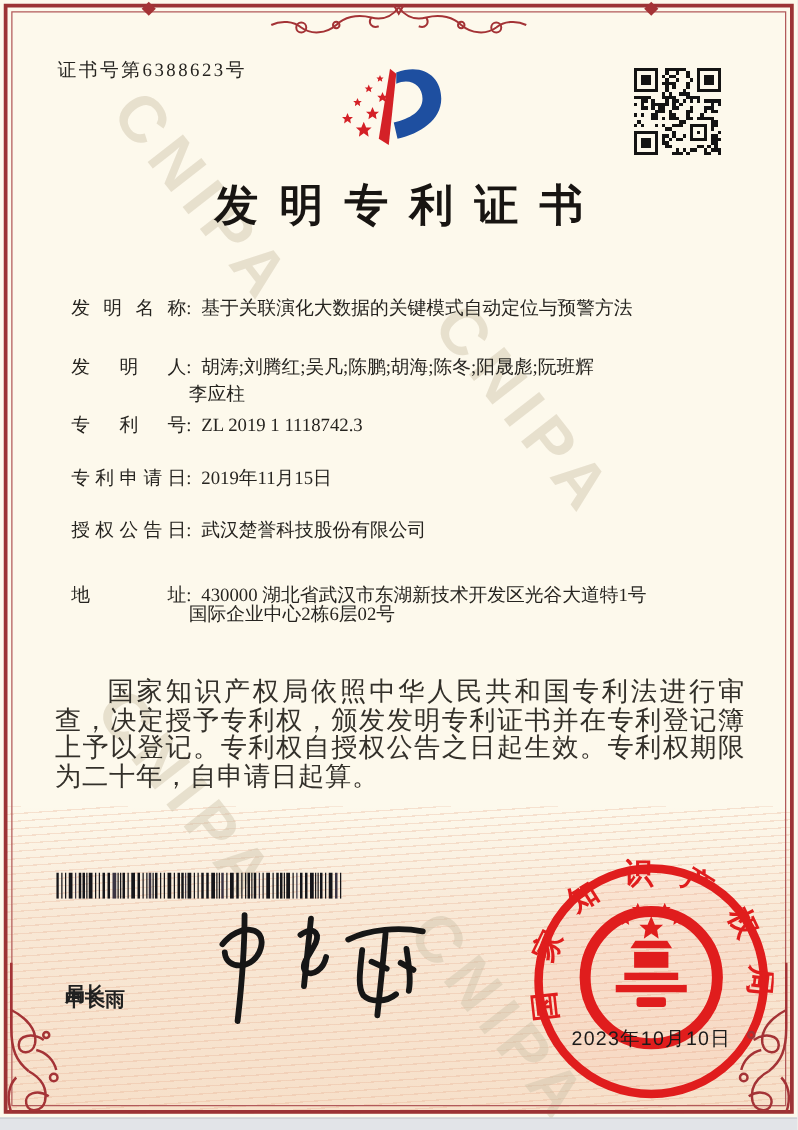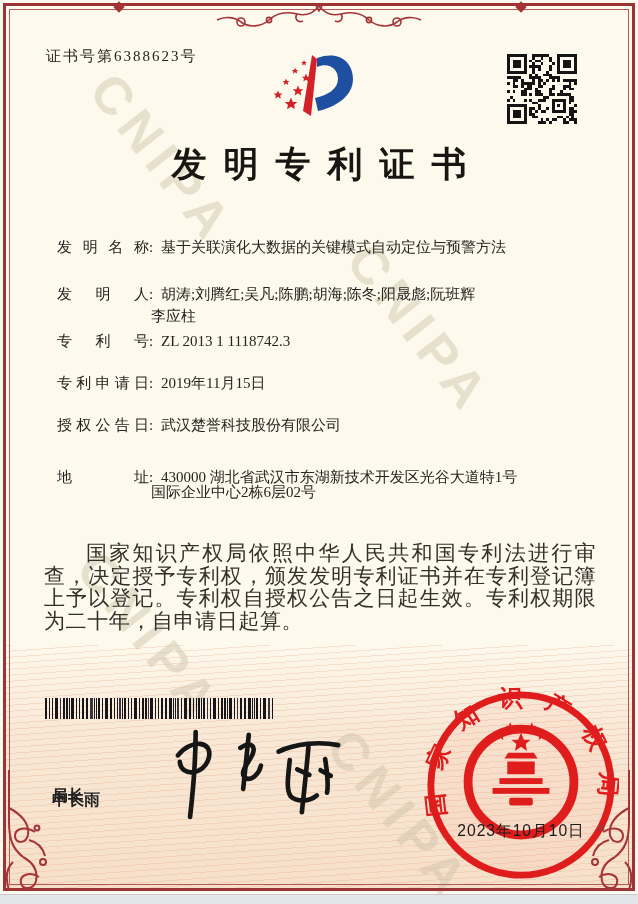--- a/index.html
+++ b/index.html
@@ -324,21 +324,21 @@
       <div class="row" style="top:236px">
         <span class="lbl">发明名称</span><span class="colon">:</span><span class="val">基于关联演化大数据的关键模式自动定位与预警方法</span>
       </div>
 
       <div class="row" style="top:283px">
         <span class="lbl">发明人</span><span class="colon">:</span><span class="val">胡涛;刘腾红;吴凡;陈鹏;胡海;陈冬;阳晟彪;阮班辉</span>
       </div>
       <div class="val2" style="top:305px">李应柱</div>
 
       <div class="row" style="top:330px">
-        <span class="lbl">专利号</span><span class="colon">:</span><span class="val">ZL 2013 1 1118742.3</span>
+        <span class="lbl">专利号</span><span class="colon">:</span><span class="val">ZL 2019 1 1118742.3</span>
       </div>
 
       <div class="row" style="top:372px">
         <span class="lbl">专利申请日</span><span class="colon">:</span><span class="val">2019年11月15日</span>
       </div>
 
       <div class="row" style="top:414px">
         <span class="lbl">授权公告日</span><span class="colon">:</span><span class="val">武汉楚誉科技股份有限公司</span>
       </div>
 

